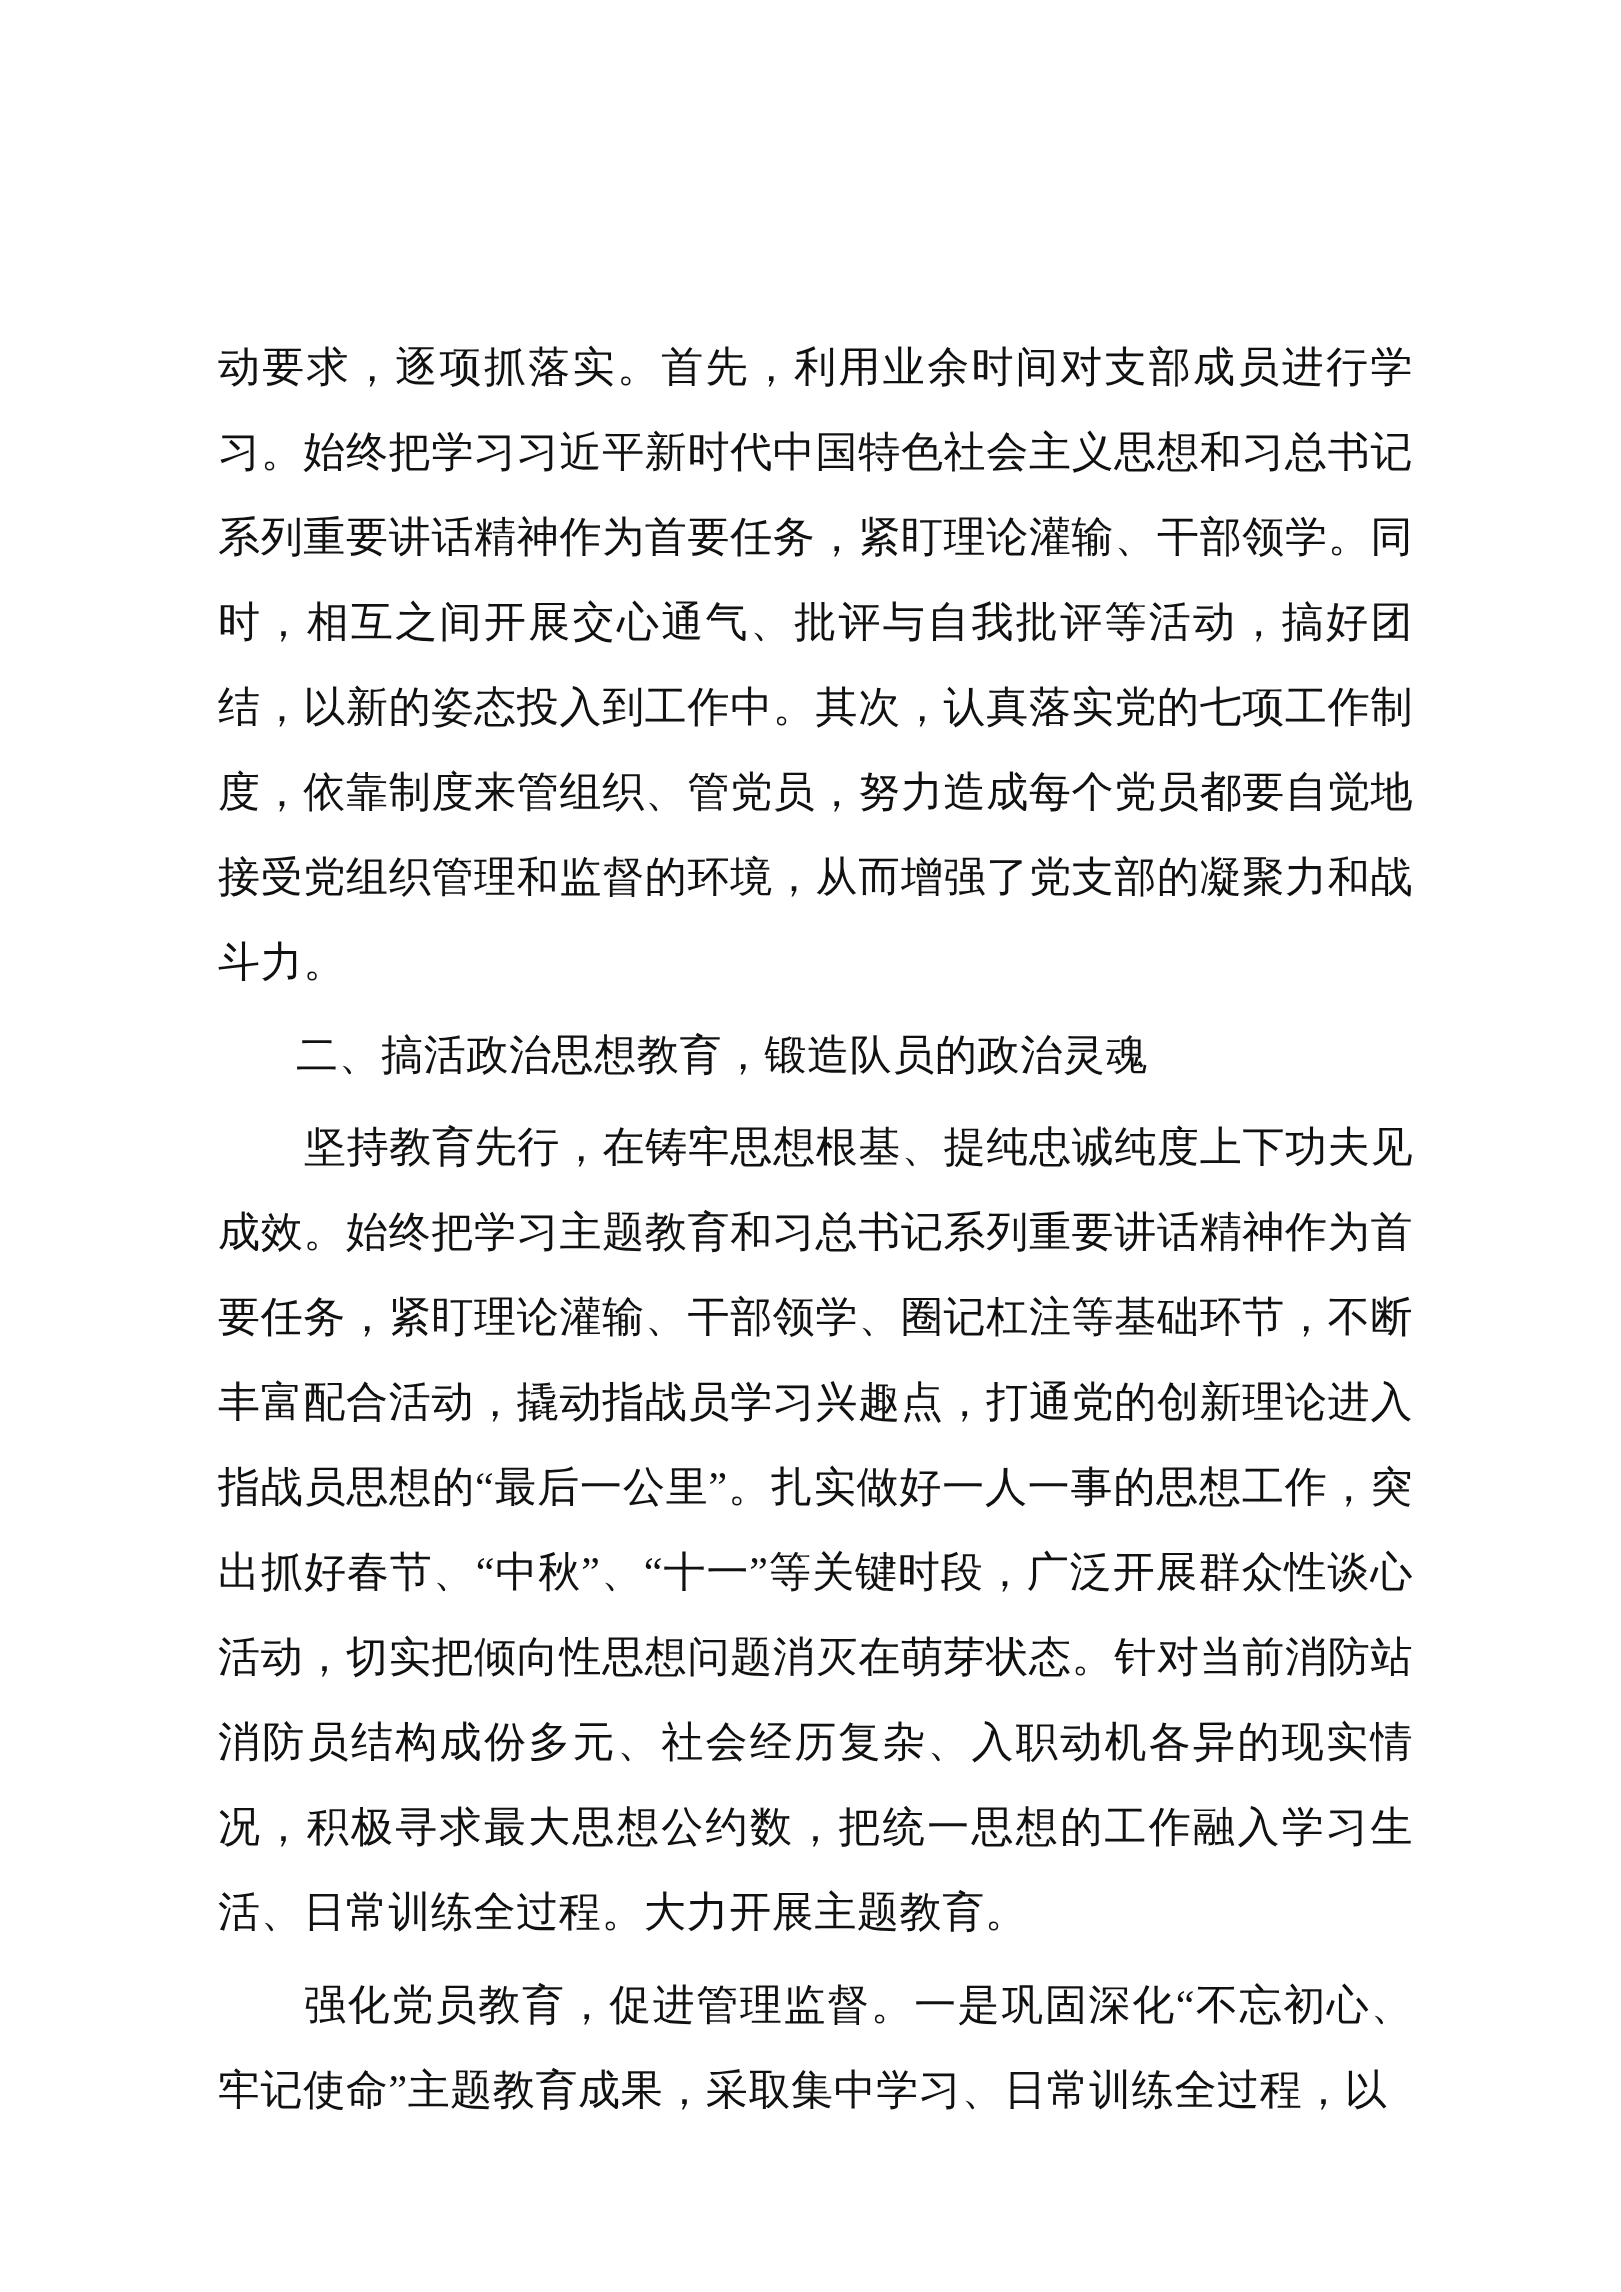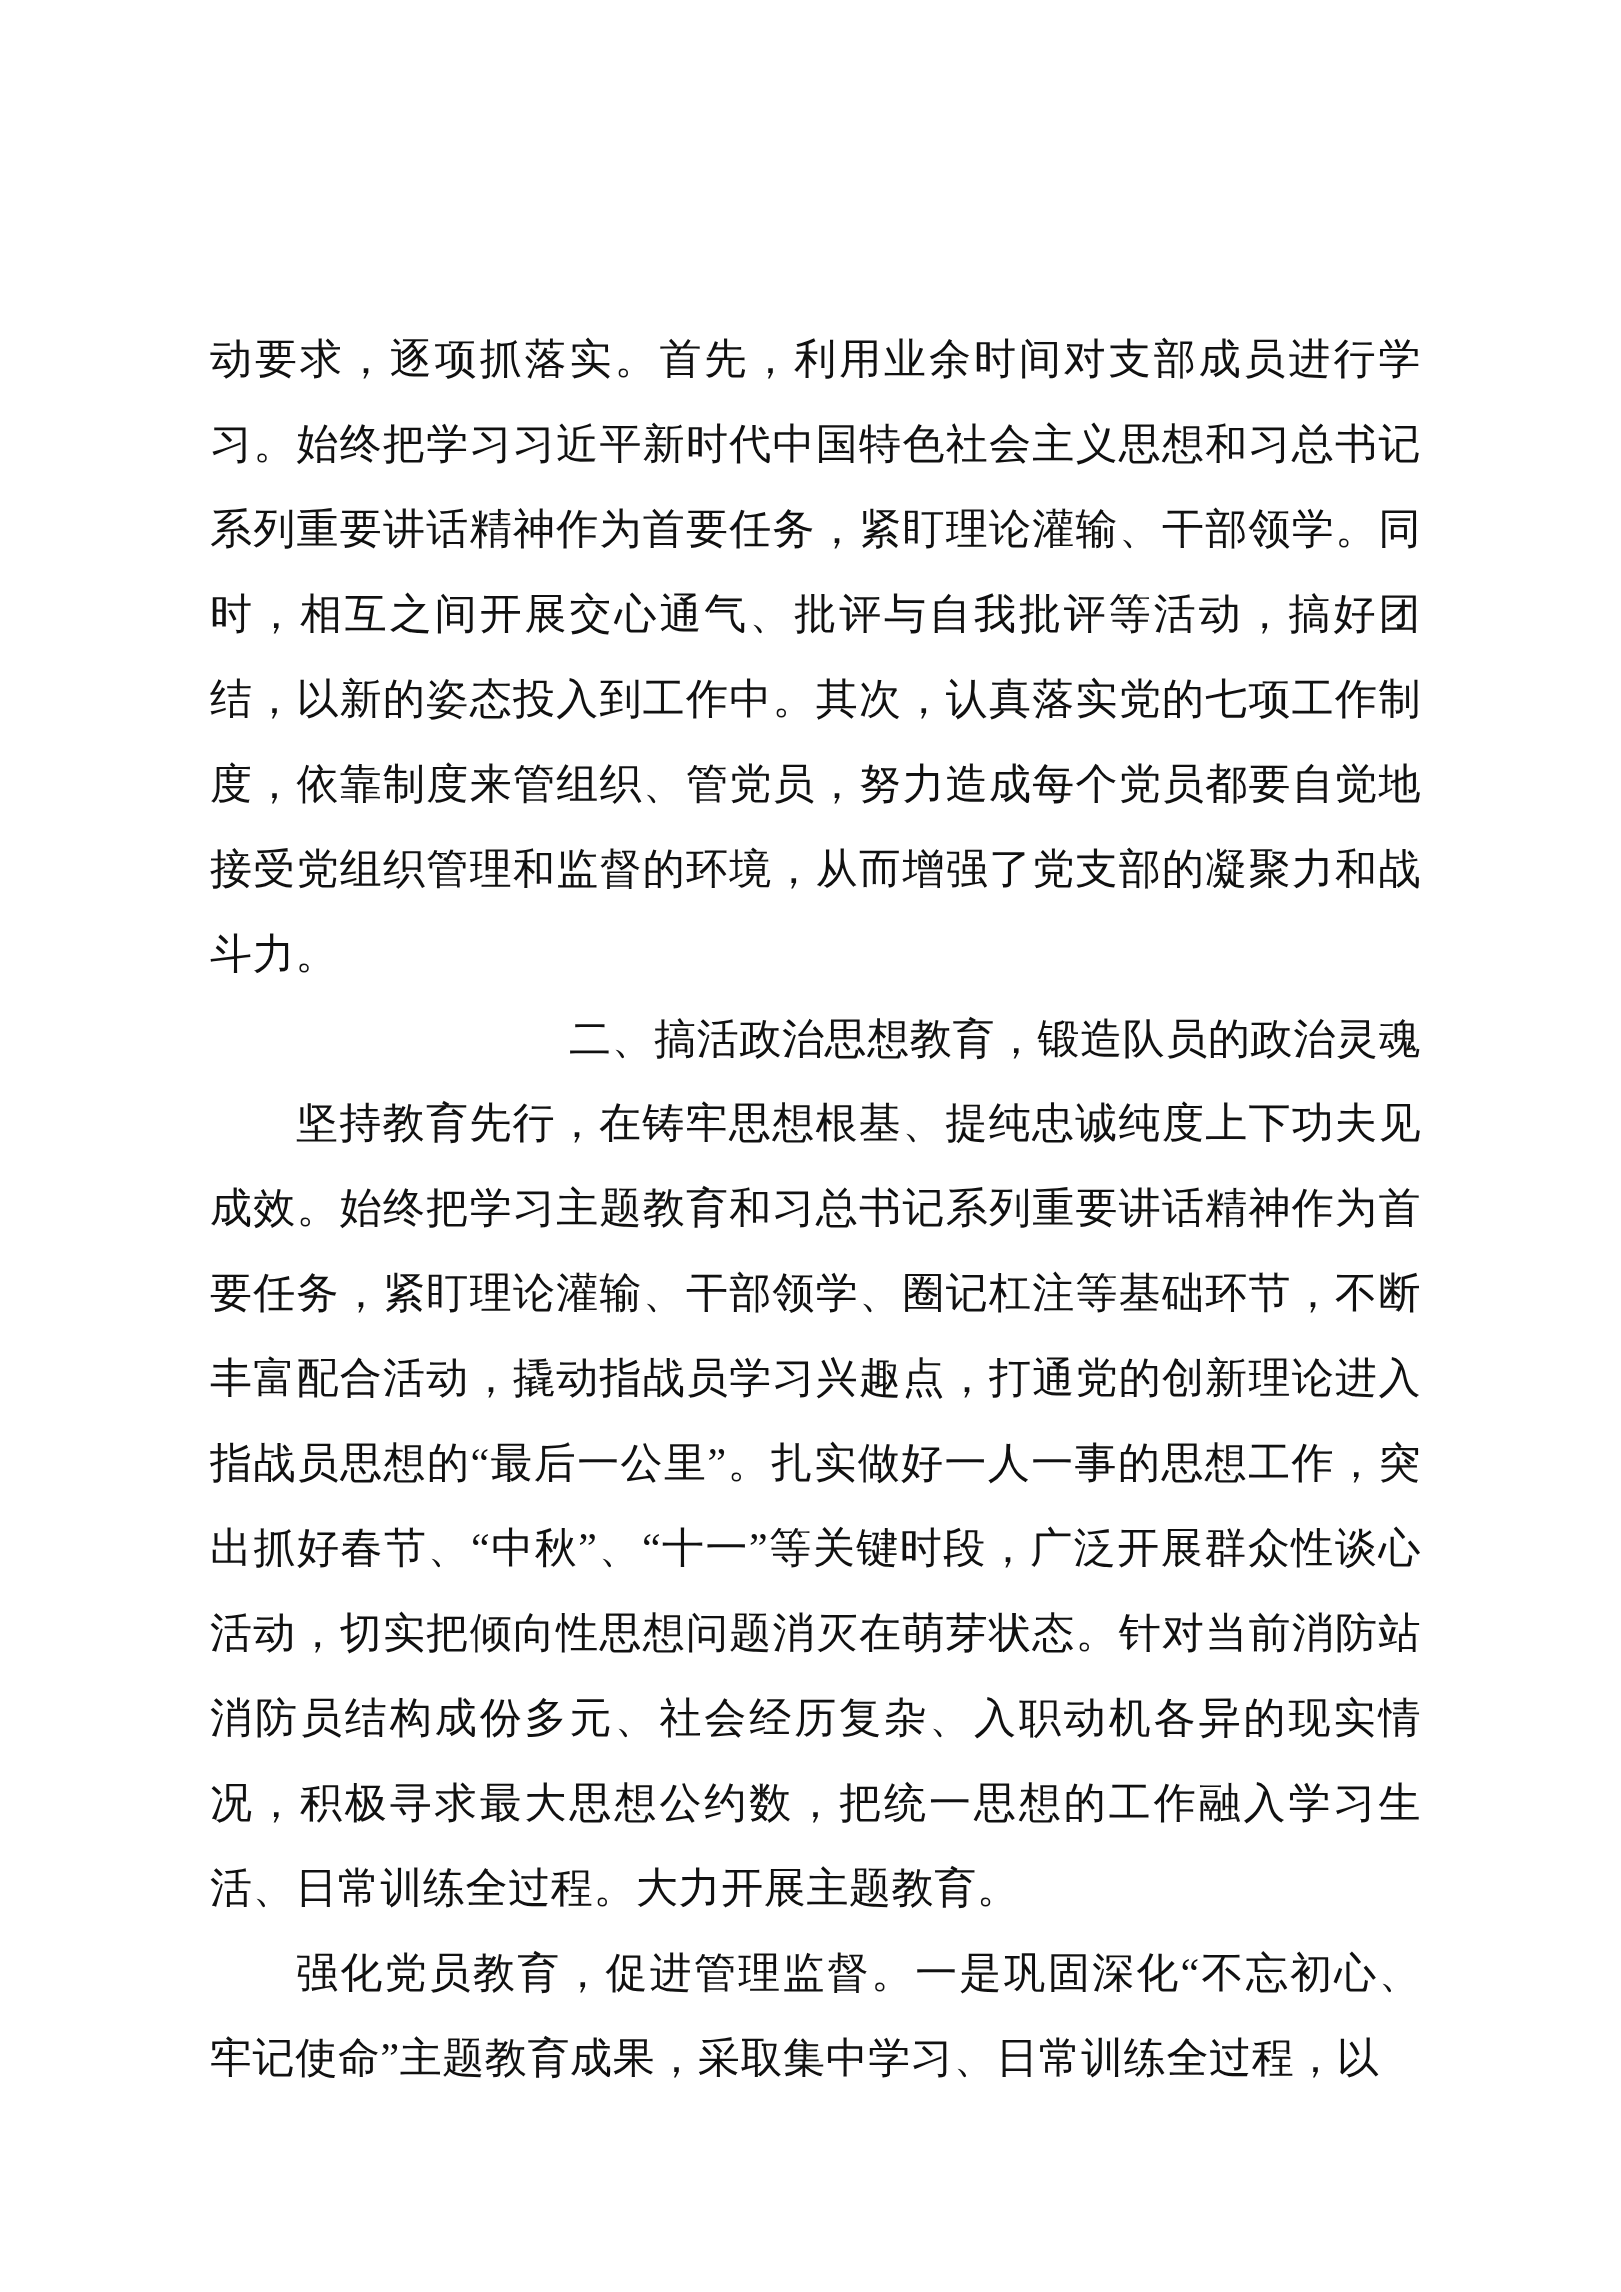--- a/index.html
+++ b/index.html
@@ -18,36 +18,35 @@
       left: 210px;
       top: 316px;
       width: 1211px;
       color: #111111;
       font-family: "DejaVu Sans", "Liberation Sans", sans-serif;
       font-size: 42px;
       line-height: 85px;
       letter-spacing: 0.6px;
     }
     .para {
-      margin: 0;
+      margin: 8px;
       padding: 0;
       text-align: justify;
       text-justify: inter-ideograph;
     }
     .para.indent {
       text-indent: 86px;
       font-family: Liberation Serif, serif;
     }
     .heading {
       margin: 0;
       padding: 0;
       text-indent: 86px;
       font-weight: normal;
       font-size: 42px;
-      text-align: right;
     }
   </style>
 </head>
 <body>
 
 <div class="page">
   <p class="para">动要求，逐项抓落实。首先，利用业余时间对支部成员进行学习。始终把学习习近平新时代中国特色社会主义思想和习总书记系列重要讲话精神作为首要任务，紧盯理论灌输、干部领学。同时，相互之间开展交心通气、批评与自我批评等活动，搞好团结，以新的姿态投入到工作中。其次，认真落实党的七项工作制度，依靠制度来管组织、管党员，努力造成每个党员都要自觉地接受党组织管理和监督的环境，从而增强了党支部的凝聚力和战斗力。</p>
   <h2 class="heading">二、搞活政治思想教育，锻造队员的政治灵魂</h2>
   <p class="para indent">坚持教育先行，在铸牢思想根基、提纯忠诚纯度上下功夫见成效。始终把学习主题教育和习总书记系列重要讲话精神作为首要任务，紧盯理论灌输、干部领学、圈记杠注等基础环节，不断丰富配合活动，撬动指战员学习兴趣点，打通党的创新理论进入指战员思想的“最后一公里”。扎实做好一人一事的思想工作，突出抓好春节、“中秋”、“十一”等关键时段，广泛开展群众性谈心活动，切实把倾向性思想问题消灭在萌芽状态。针对当前消防站消防员结构成份多元、社会经历复杂、入职动机各异的现实情况，积极寻求最大思想公约数，把统一思想的工作融入学习生活、日常训练全过程。大力开展主题教育。</p>
   <p class="para indent">强化党员教育，促进管理监督。一是巩固深化“不忘初心、牢记使命”主题教育成果，采取集中学习、日常训练全过程，以</p>

